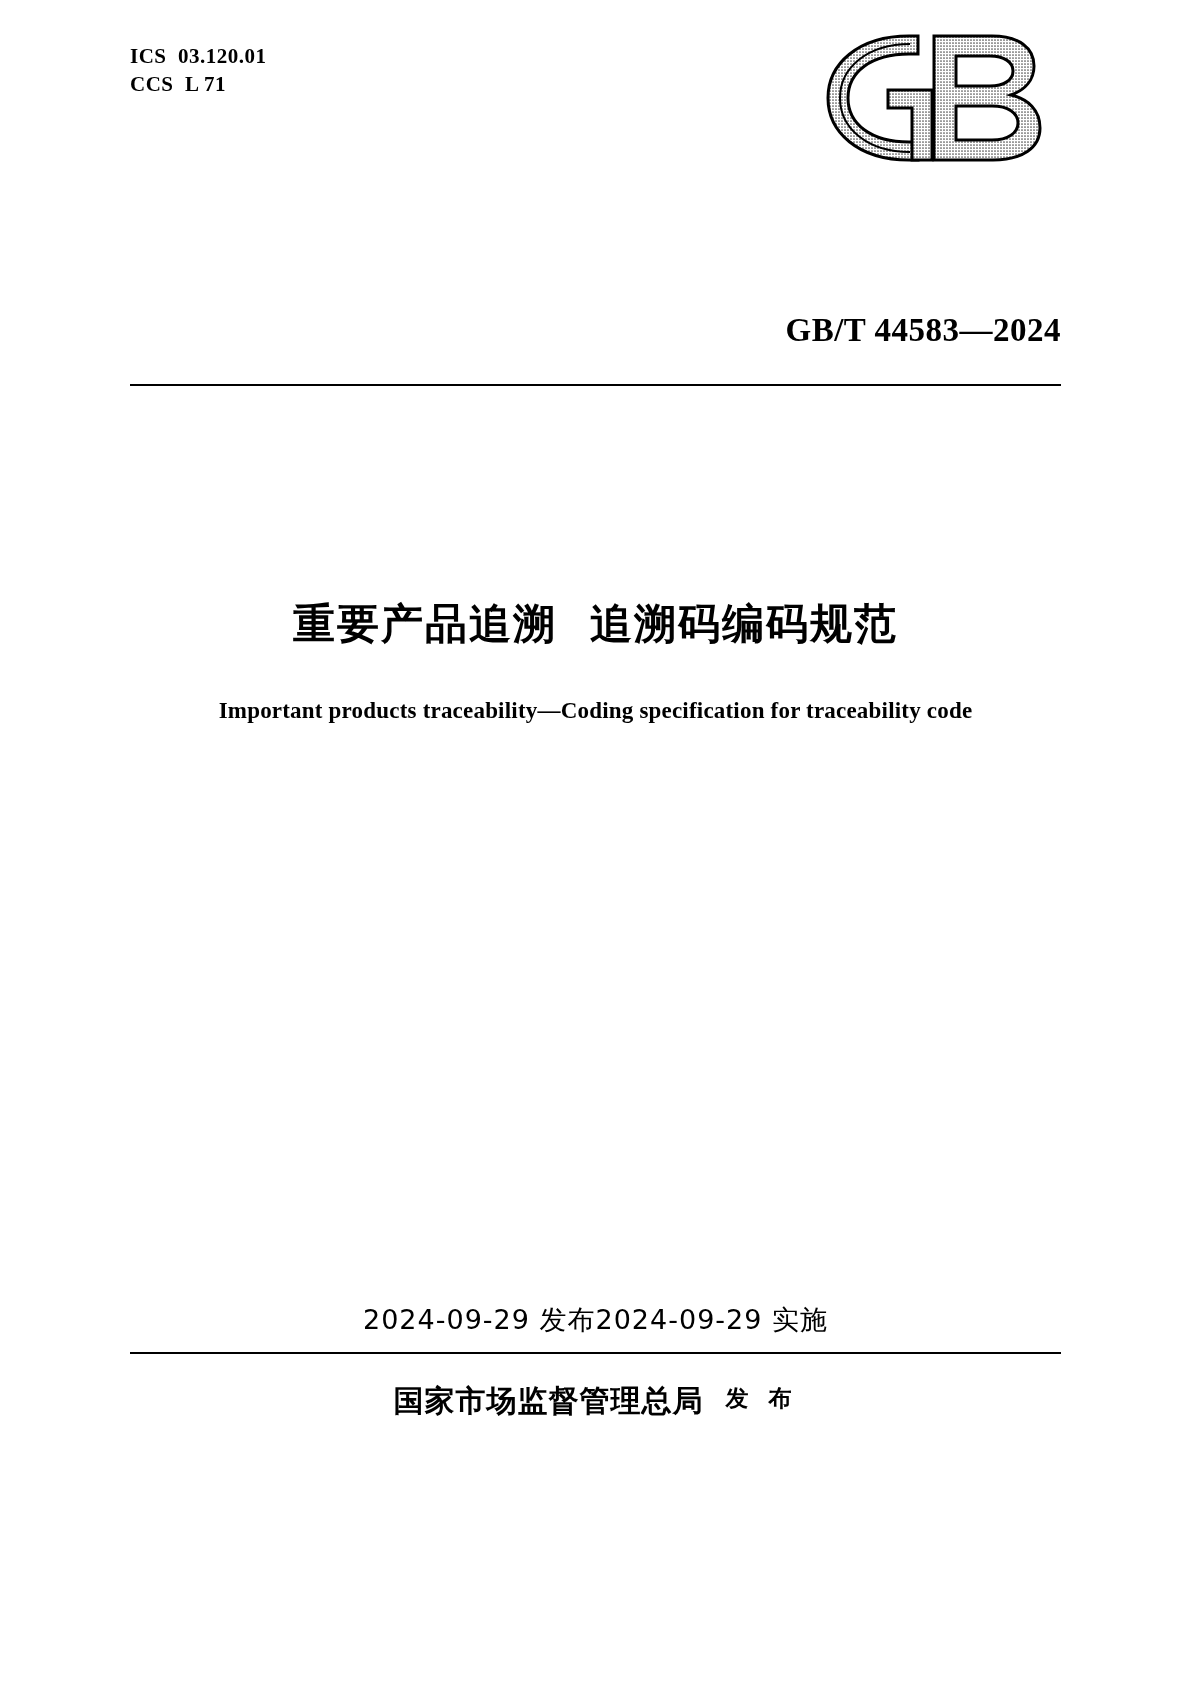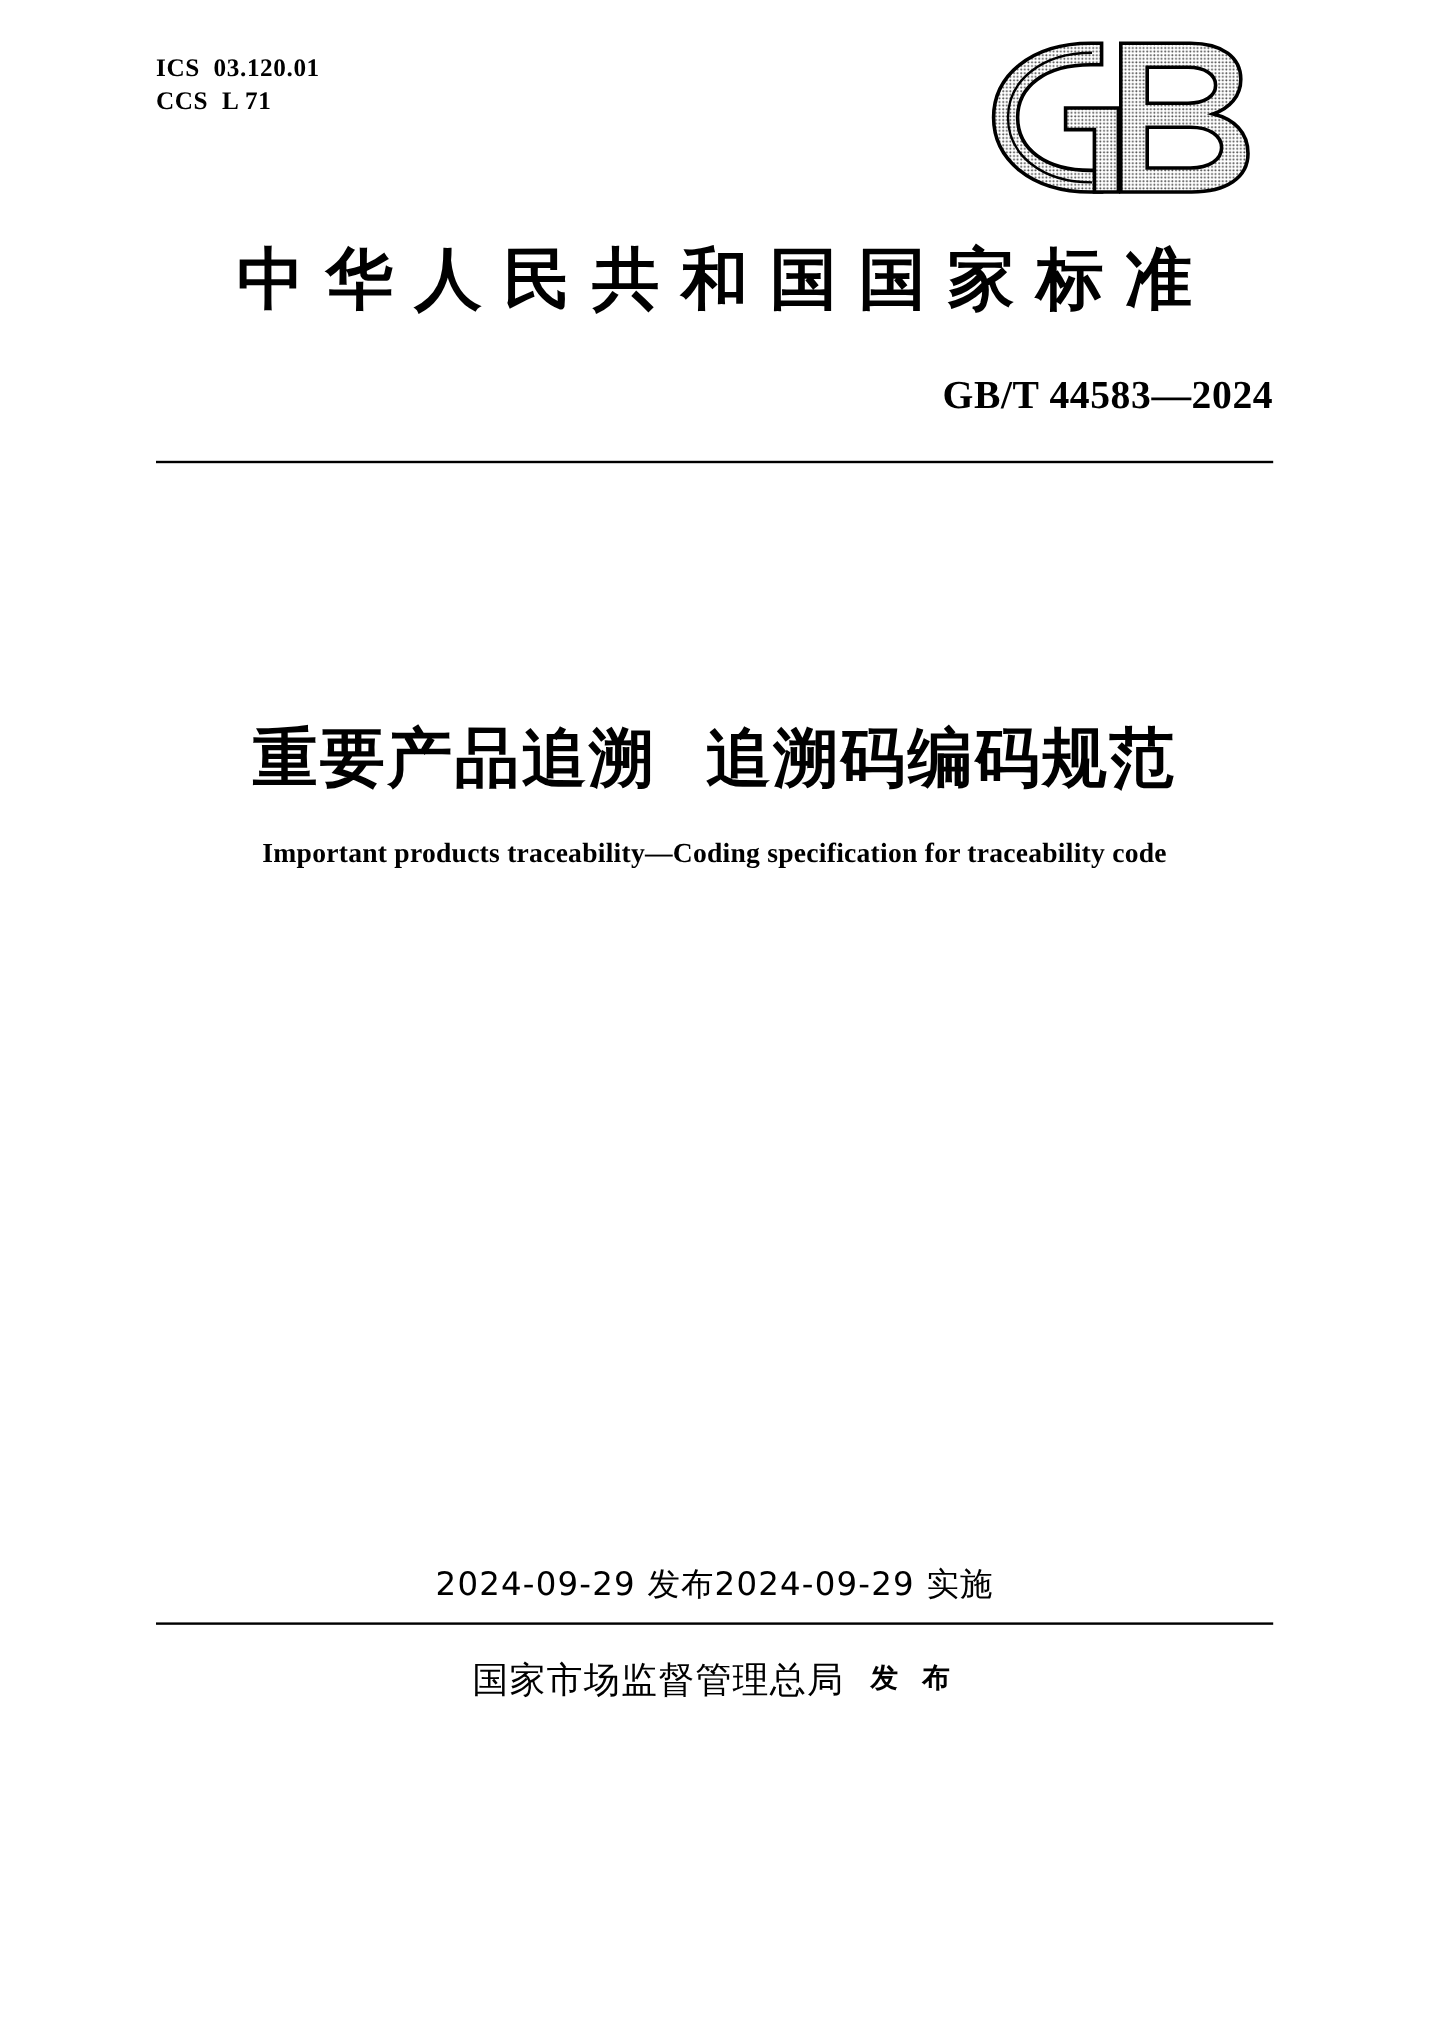--- a/index.html
+++ b/index.html
@@ -80,21 +80,21 @@
 
   
   .doc-title-cn {
     position: absolute;
     left: 0;
     right: 0;
     top: 596px;
     text-align: center;
     font-family: "DejaVu Sans", sans-serif;
     font-weight: bold;
-    font-size: 54px;
+    font-size: 42px;
     letter-spacing: 2px;
     white-space: pre;
   }
 
   
   .doc-title-en {
     position: absolute;
     left: 0;
     right: 0;
     top: 698px;
@@ -135,21 +135,21 @@
     position: absolute;
     left: 0;
     right: 0;
     top: 1382px;
     display: flex;
     justify-content: center;
     align-items: center;
   }
   .issuer-names {
     font-family: "DejaVu Serif", serif;
-    font-weight: normal;
+    font-weight: bold;
     font-size: 30px;
     line-height: 1.28;
     letter-spacing: 1px;
     text-align: center;
   }
   .issuer-action {
     font-family: "DejaVu Serif", serif;
     font-weight: bold;
     font-size: 23px;
     letter-spacing: 6px;
@@ -184,21 +184,20 @@
 
       <path d="M120 6 L178 6 C205 6 220 18 220 36 C220 50 211 60 197 65
                C214 69 226 80 226 98 C226 118 208 130 179 130 L120 130 Z
                M142 26 L142 56 L176 56 C190 56 199 50 199 41 C199 32 190 26 176 26 Z
                M142 76 L142 110 L178 110 C194 110 204 103 204 93 C204 83 194 76 178 76 Z" fill="url(#hatch)" stroke="#000" stroke-width="3"></path>
 
       <path d="M96 14 C53 14 26 38 26 68 C26 98 53 122 96 122" fill="none" stroke="#000" stroke-width="2"></path>
     </svg>
   </div>
 
-  <div class="national-title">中华人民共和国国家标准</div>
 
   <div class="std-number">GB/T 44583—2024</div>
 
   <div class="rule-top"></div>
 
   <div class="doc-title-cn">重要产品追溯  追溯码编码规范</div>
   <div class="doc-title-en">Important products traceability—Coding specification for traceability code</div>
 
   <div class="dates">
     <span class="date-item">2024-09-29 发布</span>

